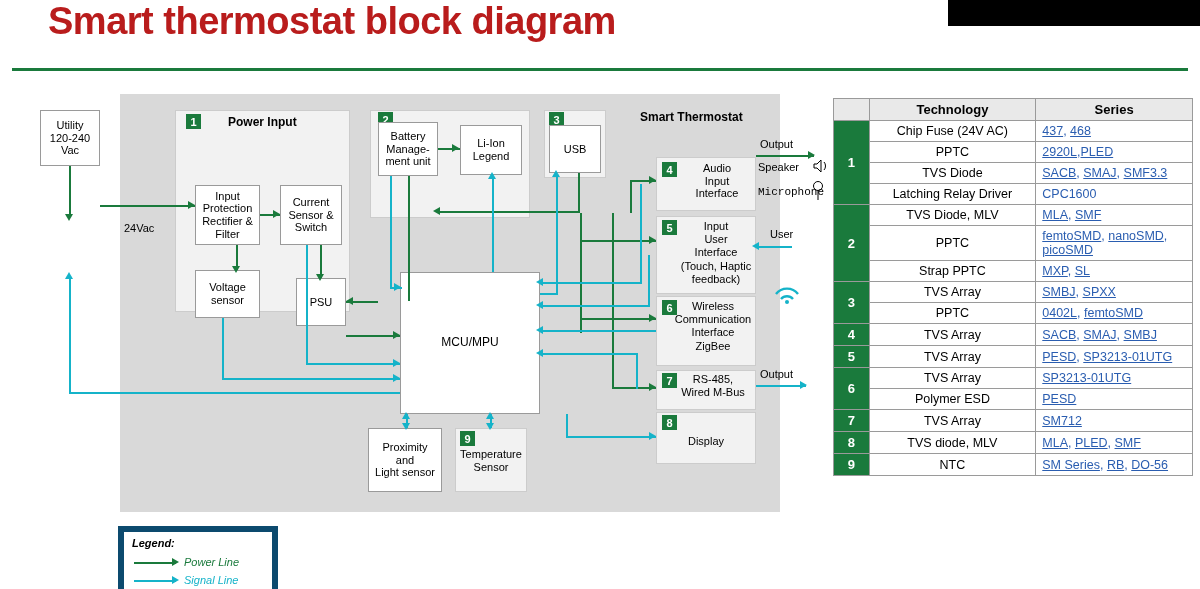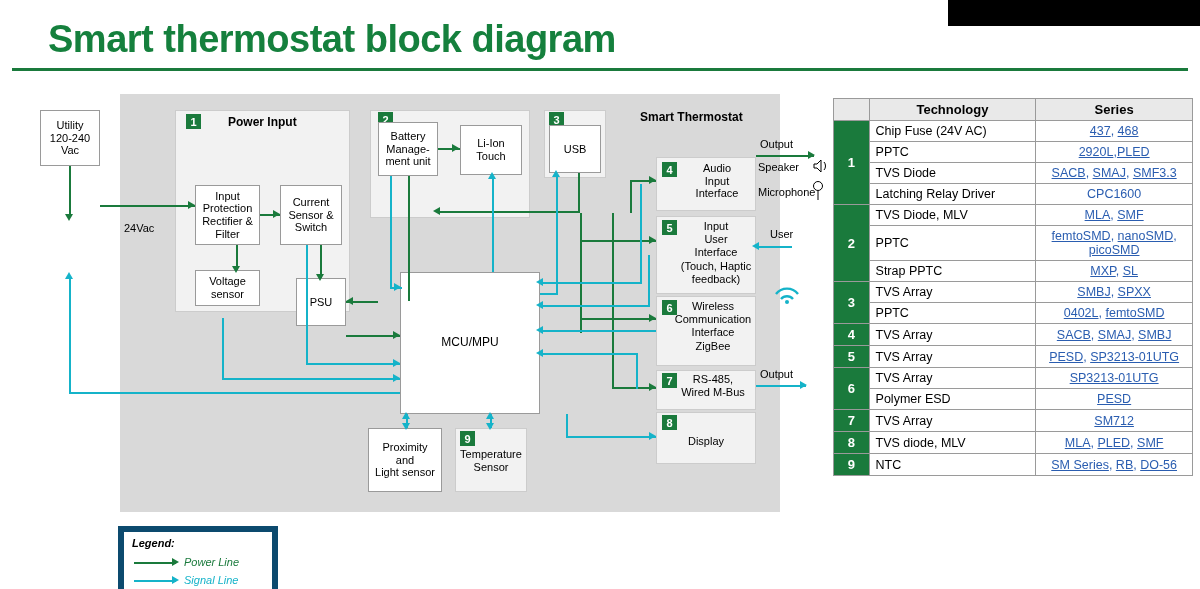--- a/index.html
+++ b/index.html
@@ -3,22 +3,22 @@
 <meta charset="utf-8">
 <style>
   html,body{margin:0;padding:0;}
   body{
     width:1200px;height:589px;background:#ffffff;
     font-family:"Liberation Sans", sans-serif;
     position:relative;overflow:hidden;
   }
   .blackbar{position:absolute;right:0;top:0;width:252px;height:26px;background:#000;}
   .title{
-    position:absolute;left:48px;top:18px;
-    font-size:38px;font-weight:bold;color:#15803d;letter-spacing:-0.5px;
+    position:absolute;left:48px;top:0;
+    font-size:38px;font-weight:bold;color:#b91c1c;letter-spacing:-0.5px;
   }
   .title-rule{position:absolute;left:12px;top:68px;width:1176px;height:3px;background:#1a7a3c;}
 
   
   .diagram{position:absolute;left:0;top:80px;width:830px;height:500px;}
   .gray-panel{position:absolute;left:120px;top:14px;width:660px;height:418px;background:#d9d9d9;}
   .panel-title{position:absolute;left:640px;top:30px;font-size:12px;font-weight:bold;color:#000;}
 
   .box{
     position:absolute;background:#ffffff;border:1px solid #9a9a9a;
@@ -48,24 +48,24 @@
   .ar-d.s{border-top-color:#15b3c9;}
   .ar-u.s{border-bottom-color:#15b3c9;}
 
   .legend{position:absolute;left:118px;top:446px;width:148px;height:60px;background:#fff;border:6px solid #0c4a6e;}
   .legend .lt{position:absolute;left:8px;top:5px;font-size:11px;font-style:italic;font-weight:bold;}
   .legend .l1{position:absolute;left:60px;top:24px;font-size:11px;font-style:italic;color:#1a7a3c;}
   .legend .l2{position:absolute;left:60px;top:42px;font-size:11px;font-style:italic;color:#15b3c9;}
 
   
   .tbl{position:absolute;left:833px;top:98px;width:360px;border-collapse:collapse;font-size:12.5px;}
-  .tbl th,.tbl td{border:1px solid #9a9a9a;padding:3px 6px;text-align:center;}
+  .tbl th,.tbl td{border:1px solid #9a9a9a;padding:3px 6px;}
   .tbl th{background:#e9e9e9;font-weight:bold;text-align:center;font-size:13px;}
   .tbl td.idx{background:#1a7a3c;color:#fff;font-weight:bold;text-align:center;width:26px;font-size:13px;}
-  .tbl td.tech{text-align:left;width:172px;margin-left:39px;}
+  .tbl td.tech{text-align:center;width:172px;margin-left:39px;}
   .tbl td.ser{width:160px;color:#2a5db0;}
   .tbl td.ser a{color:#2a5db0;text-decoration:underline;cursor:pointer;}
 </style>
 </head>
 <body>
 
 <div class="blackbar"></div>
 <div class="title">Smart thermostat block diagram</div>
 <div class="title-rule"></div>
 
@@ -82,31 +82,31 @@
   <div class="lightpanel" style="left:175px;top:30px;width:175px;height:202px;"></div>
   <div class="num" style="left:186px;top:34px;">1</div>
   <div class="lbl bold" style="left:228px;top:35px;">Power Input</div>
   <div class="box" style="left:195px;top:105px;width:65px;height:60px;white-space:pre-line;">Input
 Protection
 Rectifier &amp;
 Filter</div>
   <div class="box" style="left:280px;top:105px;width:62px;height:60px;white-space:pre-line;">Current
 Sensor &amp;
 Switch</div>
-  <div class="box" style="left:195px;top:190px;width:65px;height:36px;white-space:pre-line;">Voltage
+  <div class="box" style="left:195px;top:190px;width:65px;height:48px;white-space:pre-line;">Voltage
 sensor</div>
   <div class="box" style="left:296px;top:198px;width:50px;height:48px;">PSU</div>
 
   <div class="lightpanel" style="left:370px;top:30px;width:160px;height:108px;"></div>
   <div class="num" style="left:378px;top:32px;">2</div>
   <div class="box" style="left:378px;top:42px;width:60px;height:54px;white-space:pre-line;">Battery
 Manage-
 ment unit</div>
   <div class="box" style="left:460px;top:45px;width:62px;height:50px;white-space:pre-line;">Li-Ion
-Touch</div>
+Legend</div>
 
   <div class="lightpanel" style="left:544px;top:30px;width:62px;height:68px;"></div>
   <div class="num" style="left:549px;top:32px;">3</div>
   <div class="box" style="left:549px;top:45px;width:52px;height:48px;">USB</div>
 
   <div class="lightpanel" style="left:656px;top:77px;width:100px;height:54px;"></div>
   <div class="num" style="left:662px;top:82px;">4</div>
   <div class="lbl" style="left:684px;top:82px;width:66px;text-align:center;white-space:pre-line;line-height:1.15;">Audio
 Input
 Interface</div>
@@ -140,21 +140,21 @@
 Light sensor</div>
 
   <div class="box" style="left:400px;top:192px;width:140px;height:142px;font-size:12px;">MCU/MPU</div>
   <div class="lightpanel" style="left:455px;top:348px;width:72px;height:64px;"></div>
   <div class="num" style="left:460px;top:351px;">9</div>
   <div class="lbl" style="left:455px;top:368px;width:72px;text-align:center;white-space:pre-line;line-height:1.2;">Temperature
 Sensor</div>
 
   <div class="lbl" style="left:760px;top:58px;">Output</div>
   <div class="lbl" style="left:758px;top:81px;">Speaker</div>
-  <div class="lbl" style="left:758px;top:106px;">Microphone</div>
+  <div class="lbl" style="left:758px;top:106px;font-family:Liberation Mono, monospace;">Microphone</div>
   <div class="lbl" style="left:770px;top:148px;">User</div>
   <div class="lbl" style="left:760px;top:288px;">Output</div>
 
   <svg style="position:absolute;left:812px;top:78px;" width="18" height="16" viewBox="0 0 18 16">
       <path d="M2 6h3l4-4v12l-4-4H2z" fill="none" stroke="#000" stroke-width="1"></path>
       <path d="M12 4c2 2 2 6 0 8" fill="none" stroke="#000" stroke-width="1"></path>
     </svg>
   <svg style="position:absolute;left:810px;top:100px;" width="16" height="22" viewBox="0 0 16 22">
       <circle cx="8" cy="6" r="4.5" fill="none" stroke="#000" stroke-width="1"></circle>
       <line x1="8" y1="11" x2="8" y2="20" stroke="#000" stroke-width="1"></line>

